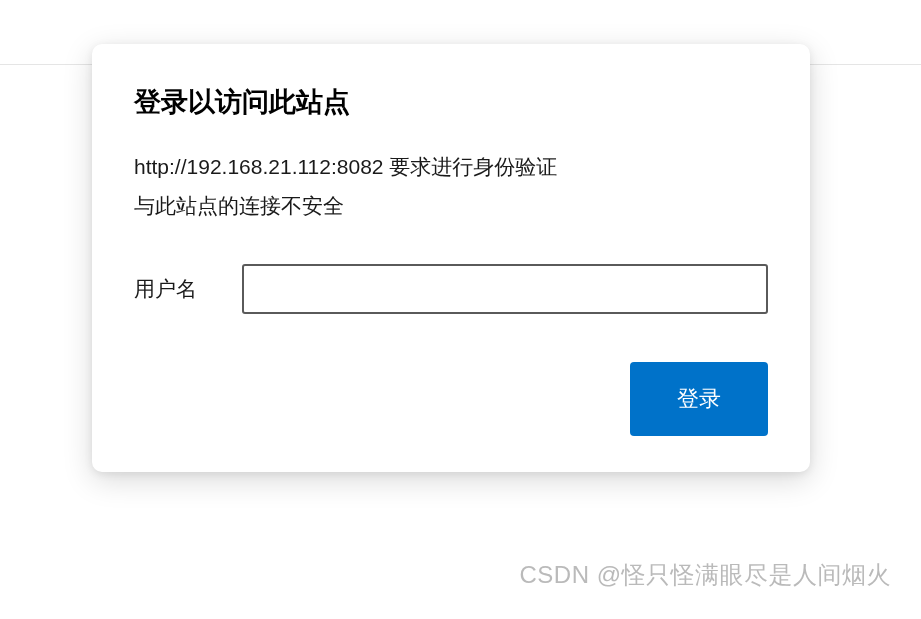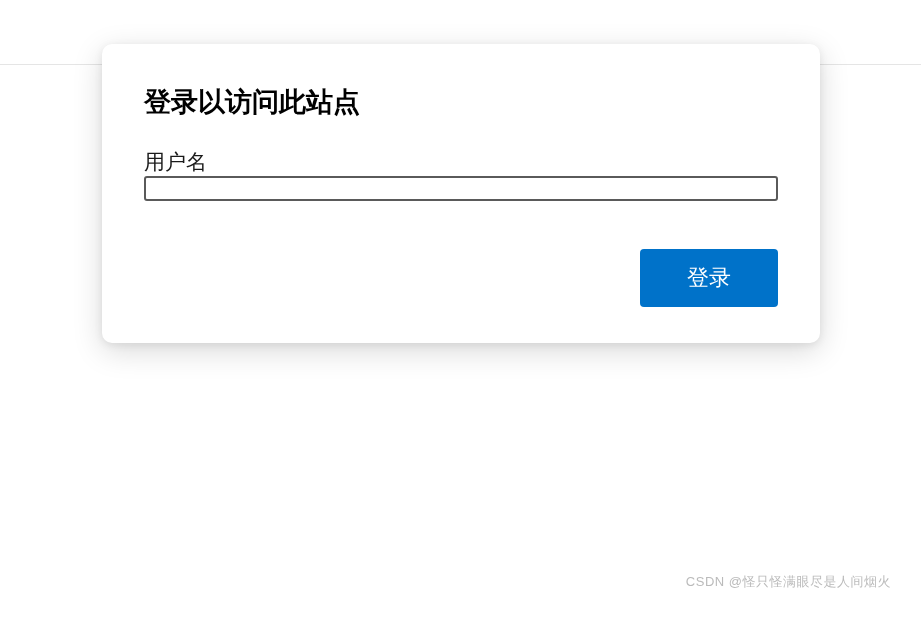--- a/index.html
+++ b/index.html
@@ -25,38 +25,37 @@
     }
     .dialog {
       position: absolute;
       top: 44px;
       left: 92px;
       width: 718px;
       background: #ffffff;
       border-radius: 10px;
       box-shadow: 0 8px 30px rgba(0,0,0,0.15), 0 2px 8px rgba(0,0,0,0.08);
       padding: 40px 42px 36px 42px;
-      margin-left: 10px;
     }
     .dialog-title {
       font-size: 27px;
       font-weight: 700;
       color: #000000;
       margin-bottom: 28px;
     }
     .dialog-message {
       font-size: 21px;
       color: #1a1a1a;
       line-height: 1.85;
       margin-bottom: 38px;
     }
     .form-row {
       display: flex;
+      align-items: center;
       margin-bottom: 22px;
-      flex-direction: column;
     }
     .form-label {
       width: 108px;
       font-size: 21px;
       color: #1a1a1a;
       flex-shrink: 0;
     }
     .form-input {
       flex: 1;
       height: 50px;
@@ -71,54 +70,58 @@
       border: 2px solid #5a5a5a;
     }
     .button-row {
       display: flex;
       justify-content: flex-end;
       gap: 16px;
       margin-top: 48px;
     }
     .btn {
       min-width: 138px;
-      height: 58px;
+      height: 74px;
       border: none;
       border-radius: 4px;
       font-size: 22px;
       cursor: pointer;
       display: flex;
       align-items: center;
       justify-content: center;
     }
     .btn-primary {
       background: #0072c9;
       color: #ffffff;
     }
     .btn-secondary {
       background: #ededed;
       color: #1a1a1a;
     }
     .watermark {
       position: absolute;
       right: 30px;
       bottom: 28px;
-      font-size: 13px;
+      font-size: 24px;
       color: rgba(130,130,130,0.55);
       letter-spacing: 0.5px;
     }
   </style>
 </head>
 <body>
 
 <div class="top-divider"></div>
 
 <div class="dialog">
   <div class="dialog-title">登录以访问此站点</div>
 
+  <div class="dialog-message">
+    <div>http://192.168.21.112:8082 要求进行身份验证</div>
+    <div>与此站点的连接不安全</div>
+  </div>
 
   <div class="form-row">
     <div class="form-label">用户名</div>
     <input type="text" class="form-input focused" value="" style="">
   </div>
 
 
   <div class="button-row">
     <button class="btn btn-primary">登录</button>
   </div>

